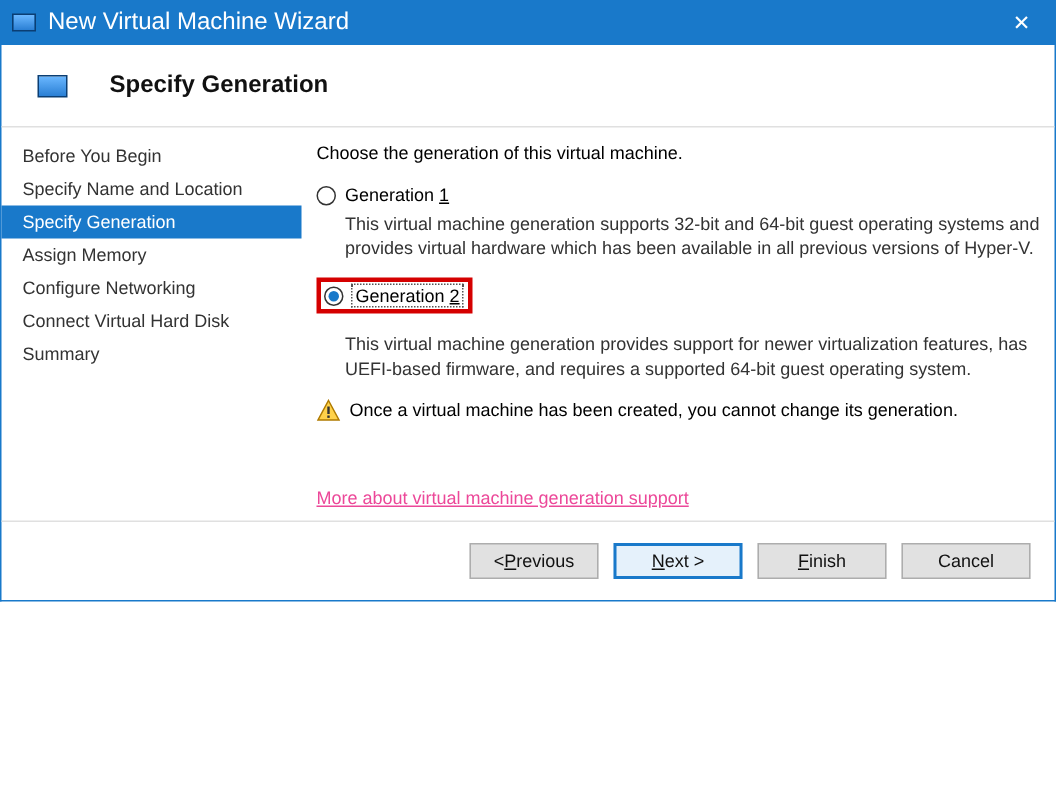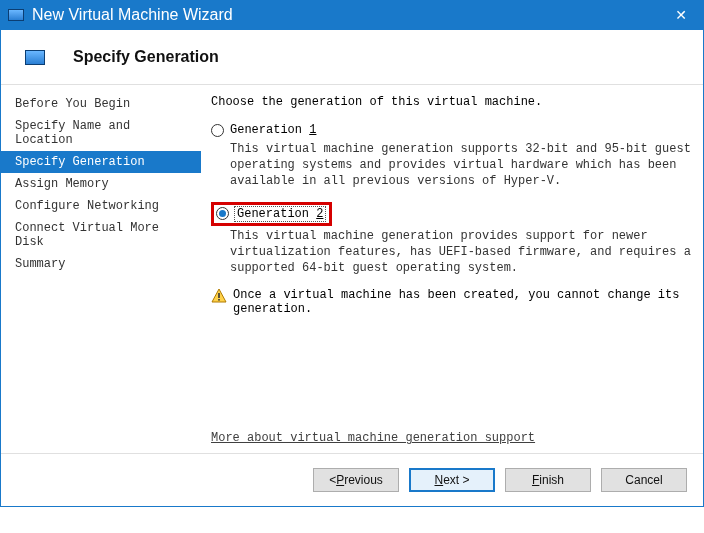--- a/index.html
+++ b/index.html
@@ -30,41 +30,40 @@
   .titlebar .tb-close {
     position: absolute; right: 0; top: 0;
     width: 46px; height: 30px;
     display: flex; align-items: center; justify-content: center;
     font-size: 14px; color: #fff;
     cursor: pointer;
   }
   .window-body {
     border: 1px solid #1979ca;
     border-top: none;
-    height: 477px;
+    height: 371px;
     background: #fff;
     display: flex; flex-direction: column;
   }
   .header-area {
     padding: 18px 16px 18px 24px;
   }
   .header-row { display: flex; align-items: center; }
   .header-icon {
     width: 20px; height: 15px;
     background: linear-gradient(#6ab7ff, #2a7fd4);
     border: 1px solid #0b3e73;
     margin-right: 28px;
   }
   .page-title {
     font-size: 16px; font-weight: 700; color: #111;
   }
   .main {
     display: flex; flex: 1;
     border-top: 1px solid #e0e0e0;
-    font-family: Liberation Mono, monospace;
   }
   .sidebar {
     width: 200px;
     padding: 8px 0;
   }
   .step {
     padding: 4px 10px 4px 14px;
     color: #333;
     cursor: pointer;
   }
@@ -94,32 +93,32 @@
   }
   .radio-label { cursor: pointer; }
   .mnemonic { text-decoration: underline; }
   .radio-desc {
     margin-left: 19px; margin-bottom: 12px;
     color: #333; line-height: 1.35;
   }
   .gen2-group {
     border: 3px solid #d50000;
     padding: 2px 4px 2px 2px;
-    display: inline-flex; align-items: flex-start; gap: 6px;
-    margin-bottom: 2px;
+    display: inline-flex; align-items: center; gap: 6px;
+    margin-bottom: 12px;
   }
   .gen2-group .radio-label {
     outline: 1px dotted #555;
     padding: 0 2px;
   }
   .warn-row { display: flex; align-items: flex-start; gap: 6px; margin-top: 6px;}
   .warn-icon svg { width: 16px; height: 16px; }
   .link-row { position: absolute; bottom: 8px; left: 10px; }
   .more-link {
-    color: #404040; text-decoration: underline; cursor: pointer;
+    color: #ec4899; text-decoration: underline; cursor: pointer;
   }
   .footer {
     border-top: 1px solid #e0e0e0;
     padding: 14px 16px;
     display: flex; justify-content: flex-end; gap: 10px;
   }
   .btn {
     width: 86px; height: 24px;
     background: #e1e1e1;
     border: 1px solid #adadad;
@@ -150,34 +149,34 @@
     </div>
   </div>
 
   <div class="main">
     <div class="sidebar">
       <div class="step">Before You Begin</div>
       <div class="step">Specify Name and Location</div>
       <div class="step active">Specify Generation</div>
       <div class="step">Assign Memory</div>
       <div class="step">Configure Networking</div>
-      <div class="step">Connect Virtual More Disk</div>
+      <div class="step">Connect Virtual Hard Disk</div>
       <div class="step">Summary</div>
     </div>
 
     <div class="content">
       <div class="instruction">Choose the generation of this virtual machine.</div>
 
       <div class="radio-row">
         <span class="radio-outer"></span>
         <span class="radio-label">
           <span>Generation </span><span class="mnemonic">1</span>
         </span>
       </div>
-      <div class="radio-desc">This virtual machine generation supports 32-bit and 95-bit guest operating systems and provides virtual hardware which has been available in all previous versions of Hyper-V.</div>
+      <div class="radio-desc">This virtual machine generation supports 32-bit and 64-bit guest operating systems and provides virtual hardware which has been available in all previous versions of Hyper-V.</div>
 
       <div class="gen2-group">
         <span class="radio-outer">
             <span class="radio-inner"></span>
           </span>
         <span class="radio-label">
           <span>Generation </span><span class="mnemonic">2</span>
         </span>
       </div>
       <div class="radio-desc">This virtual machine generation provides support for newer virtualization features, has UEFI-based firmware, and requires a supported 64-bit guest operating system.</div>

